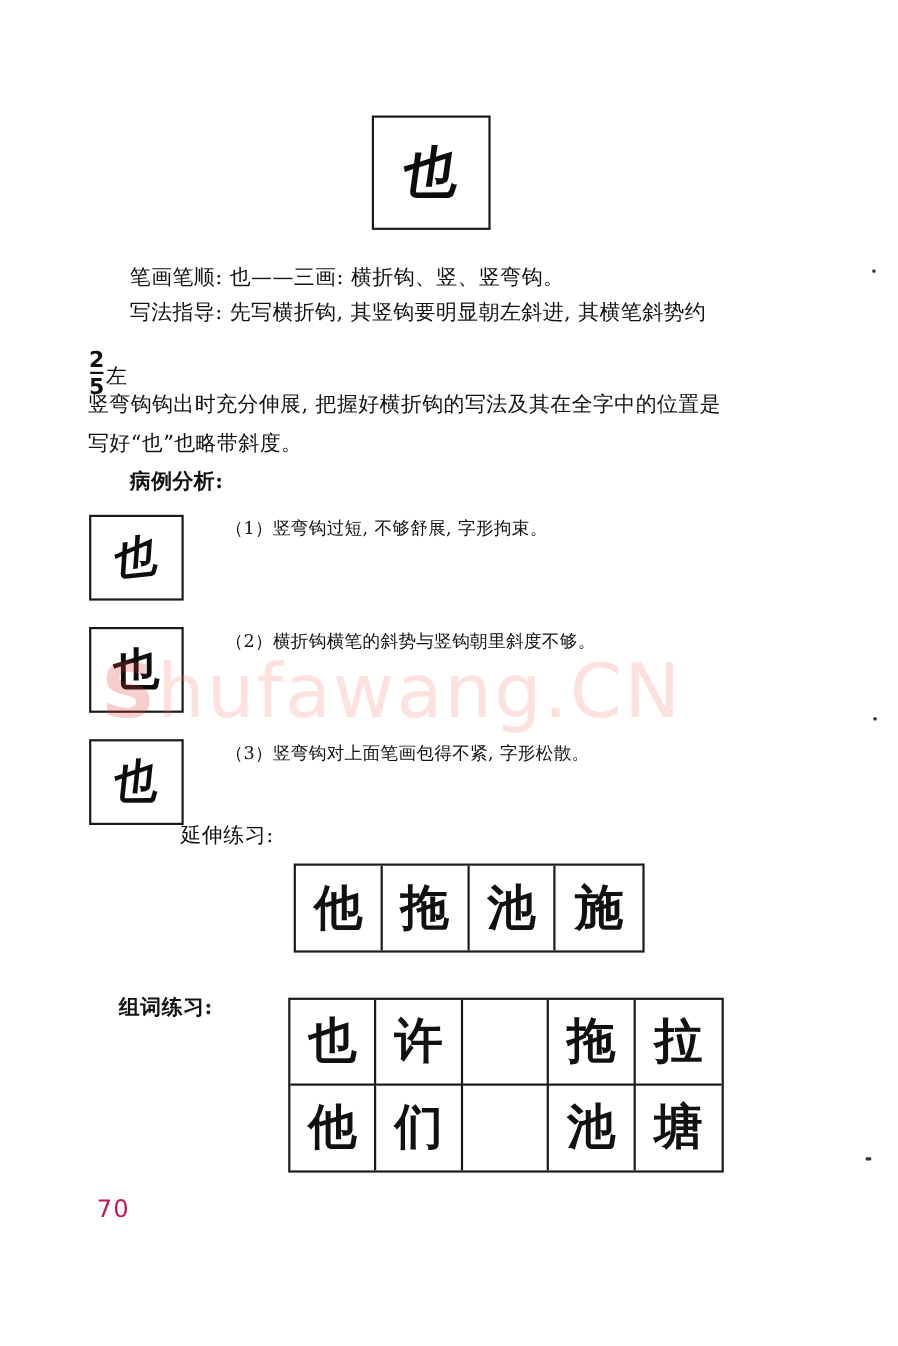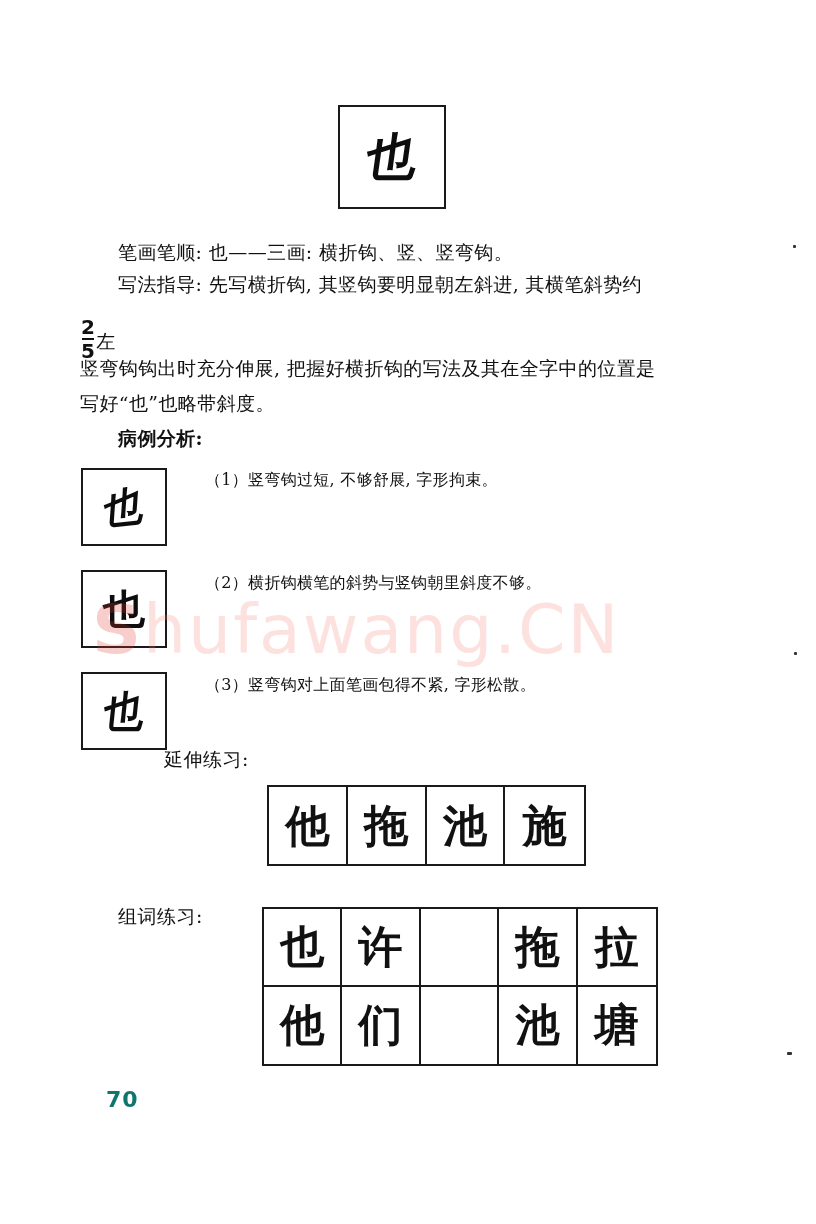--- a/index.html
+++ b/index.html
@@ -112,27 +112,27 @@
     .section-label {
       position: absolute;
       font-size: 19px;
       line-height: 23px;
       letter-spacing: 0.5px;
       white-space: nowrap;
     }
 
     .page-number {
       position: absolute;
-      left: 106px;
+      left: 88px;
       top: 1087px;
       font-family: "DejaVu Sans", "Liberation Sans", sans-serif;
-      font-weight: bold;
+      font-weight: normal;
       font-size: 22px;
       letter-spacing: 1px;
-      color: #0f766e;
+      color: #be185d;
     }
 
     .watermark {
       position: absolute;
       left: 92px;
       top: 585px;
       font-family: "DejaVu Sans", "Liberation Sans", sans-serif;
       font-size: 68px;
       line-height: 90px;
       letter-spacing: 2px;
@@ -202,21 +202,21 @@
       <span class="hanzi">拖</span>
     </div>
   <div class="cell">
       <span class="hanzi">池</span>
     </div>
   <div class="cell">
       <span class="hanzi">施</span>
     </div>
 </div>
 
-<div class="section-label" style="left:118px; top:905px;">组词练习:</div>
+<div class="section-label" style="left:108px; top:905px;font-weight:bold;">组词练习:</div>
 <div class="grid word-grid">
   <div class="cell">
       <span class="hanzi">也</span>
     </div>
   <div class="cell">
       <span class="hanzi">许</span>
     </div>
   <div class="cell">
       <span class="hanzi"></span>
     </div>

